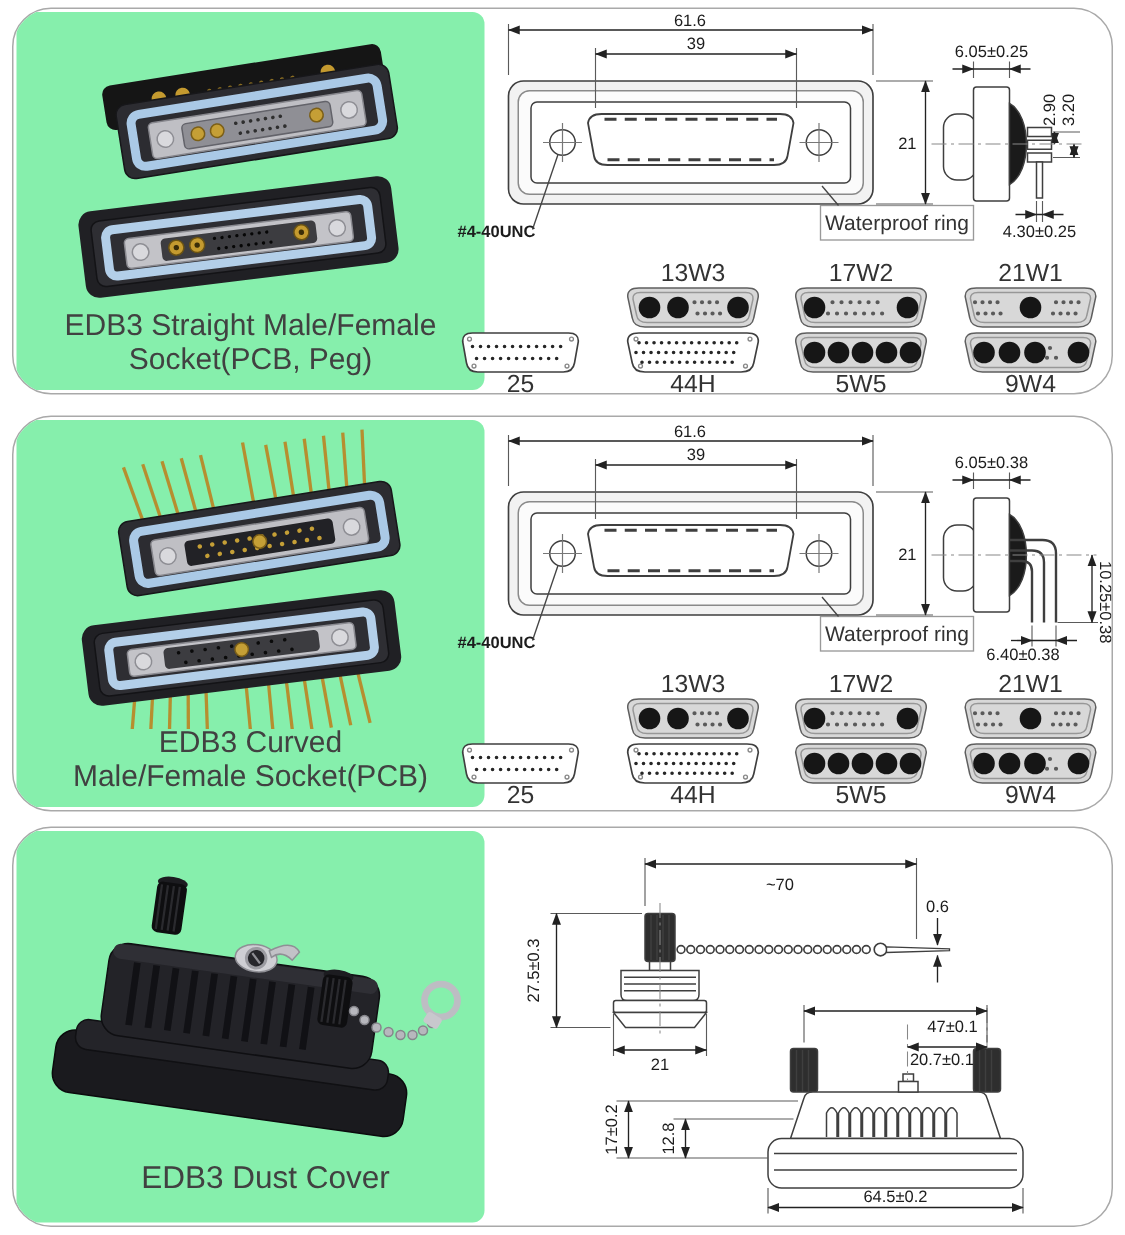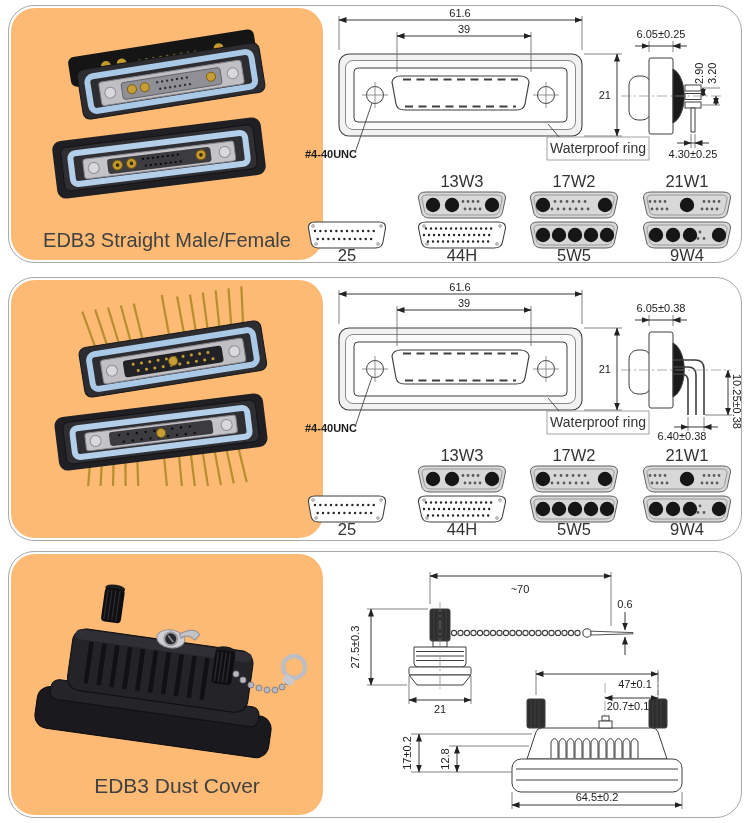--- a/index.html
+++ b/index.html
@@ -3,22 +3,22 @@
 <meta charset="utf-8">
 <style>
   html,body{margin:0;padding:0;background:#fff;}
   .page{position:relative;width:750px;height:823px;background:#ffffff;overflow:hidden;
         font-family:"Liberation Sans",sans-serif;}
   .panel{position:absolute;left:8px;width:732px;border:1px solid #a9a9a9;border-radius:26px;
          background:#fff;overflow:hidden;}
   .p1{top:5px;height:256px}
   .p2{top:277px;height:262px}
   .p3{top:551px;height:265px}
-  .photo-card{position:absolute;left:2px;top:2px;bottom:2px;width:312px;border-radius:24px;
-              background:#fdba74;overflow:hidden;}
+  .photo-card{position:absolute;left:2px;top:2px;bottom:2px;width:312px;border-radius:8px;
+              background:#86efac;overflow:hidden;}
   .photo{position:absolute;left:0;top:0;}
   .caption{position:absolute;left:0;right:0;bottom:7px;text-align:center;
            font-size:20px;color:#414141;line-height:1.18;}
   .p3 .caption{bottom:16px;font-size:21px;padding-left:20px;}
   .caption span{display:block;}
   svg.draw{position:absolute;left:290px;top:0;}
   .p2 svg.draw{top:2px;}
   text{font-family:"Liberation Sans",sans-serif;}
   .dim{font-size:11px;fill:#1c1c1c;}
   .dimb{font-size:11px;font-weight:bold;fill:#1c1c1c;}
@@ -177,20 +177,21 @@
           <circle cx="-28" cy="2" r="5" fill="#c49a2f" stroke="#6b5312"></circle>
             <circle cx="-28" cy="2" r="1.8" fill="#3a2d08"></circle>
           <circle cx="42" cy="2" r="5" fill="#c49a2f" stroke="#6b5312"></circle>
             <circle cx="42" cy="2" r="1.8" fill="#3a2d08"></circle>
           <path d="M-16,-1 H24" stroke="#060606" stroke-width="2.2" stroke-linecap="round" stroke-dasharray="0.01 5" fill="none"></path>
           <path d="M-14,6 H26" stroke="#060606" stroke-width="2.2" stroke-linecap="round" stroke-dasharray="0.01 5" fill="none"></path>
         </g>
       </svg>
       <div class="caption">
         <span>EDB3 Straight Male/Female</span>
+        <span>Socket(PCB, Peg)</span>
       </div>
     </div>
 
     <svg class="draw" width="445" height="256" viewBox="0 0 445 256">
       <use href="#fv" x="40" y="48"></use>
       <g class="extg">
         <line x1="40" y1="44" x2="40" y2="10"></line>
           <line x1="283" y1="44" x2="283" y2="10"></line>
         <line x1="98" y1="66" x2="98" y2="26"></line>
           <line x1="232" y1="66" x2="232" y2="26"></line>
@@ -298,20 +299,24 @@
           <rect x="-88" y="-14" width="176" height="29" rx="5" fill="none" stroke="#b3cfe9" stroke-width="6"></rect>
           <rect x="-76" y="-8" width="152" height="18" rx="3" fill="#c3c3c8" stroke="#8a8a90"></rect>
           <circle cx="-66" cy="1" r="5.5" fill="#d9d9dd" stroke="#8e8e94"></circle>
           <circle cx="66" cy="1" r="5.5" fill="#d9d9dd" stroke="#8e8e94"></circle>
           <rect x="-52" y="-6" width="104" height="14" rx="3" fill="#3c3c40"></rect>
           <path d="M-42,-2 H38" stroke="#0a0a0a" stroke-width="2.4" stroke-linecap="round" stroke-dasharray="0.01 8.9" fill="none"></path>
           <path d="M-38,5 H42" stroke="#0a0a0a" stroke-width="2.4" stroke-linecap="round" stroke-dasharray="0.01 8.9" fill="none"></path>
           <circle cx="0" cy="1" r="4.5" fill="#c59f36" stroke="#7c5f17"></circle>
         </g>
       </svg>
+      <div class="caption">
+        <span>EDB3 Curved</span>
+        <span>Male/Female Socket(PCB)</span>
+      </div>
     </div>
 
     <svg class="draw" width="445" height="256" viewBox="0 0 445 256">
       <use href="#fv" x="40" y="48"></use>
       <g class="extg">
         <line x1="40" y1="44" x2="40" y2="10"></line>
           <line x1="283" y1="44" x2="283" y2="10"></line>
         <line x1="98" y1="66" x2="98" y2="26"></line>
           <line x1="232" y1="66" x2="232" y2="26"></line>
         <line x1="285" y1="48" x2="323" y2="48"></line>

